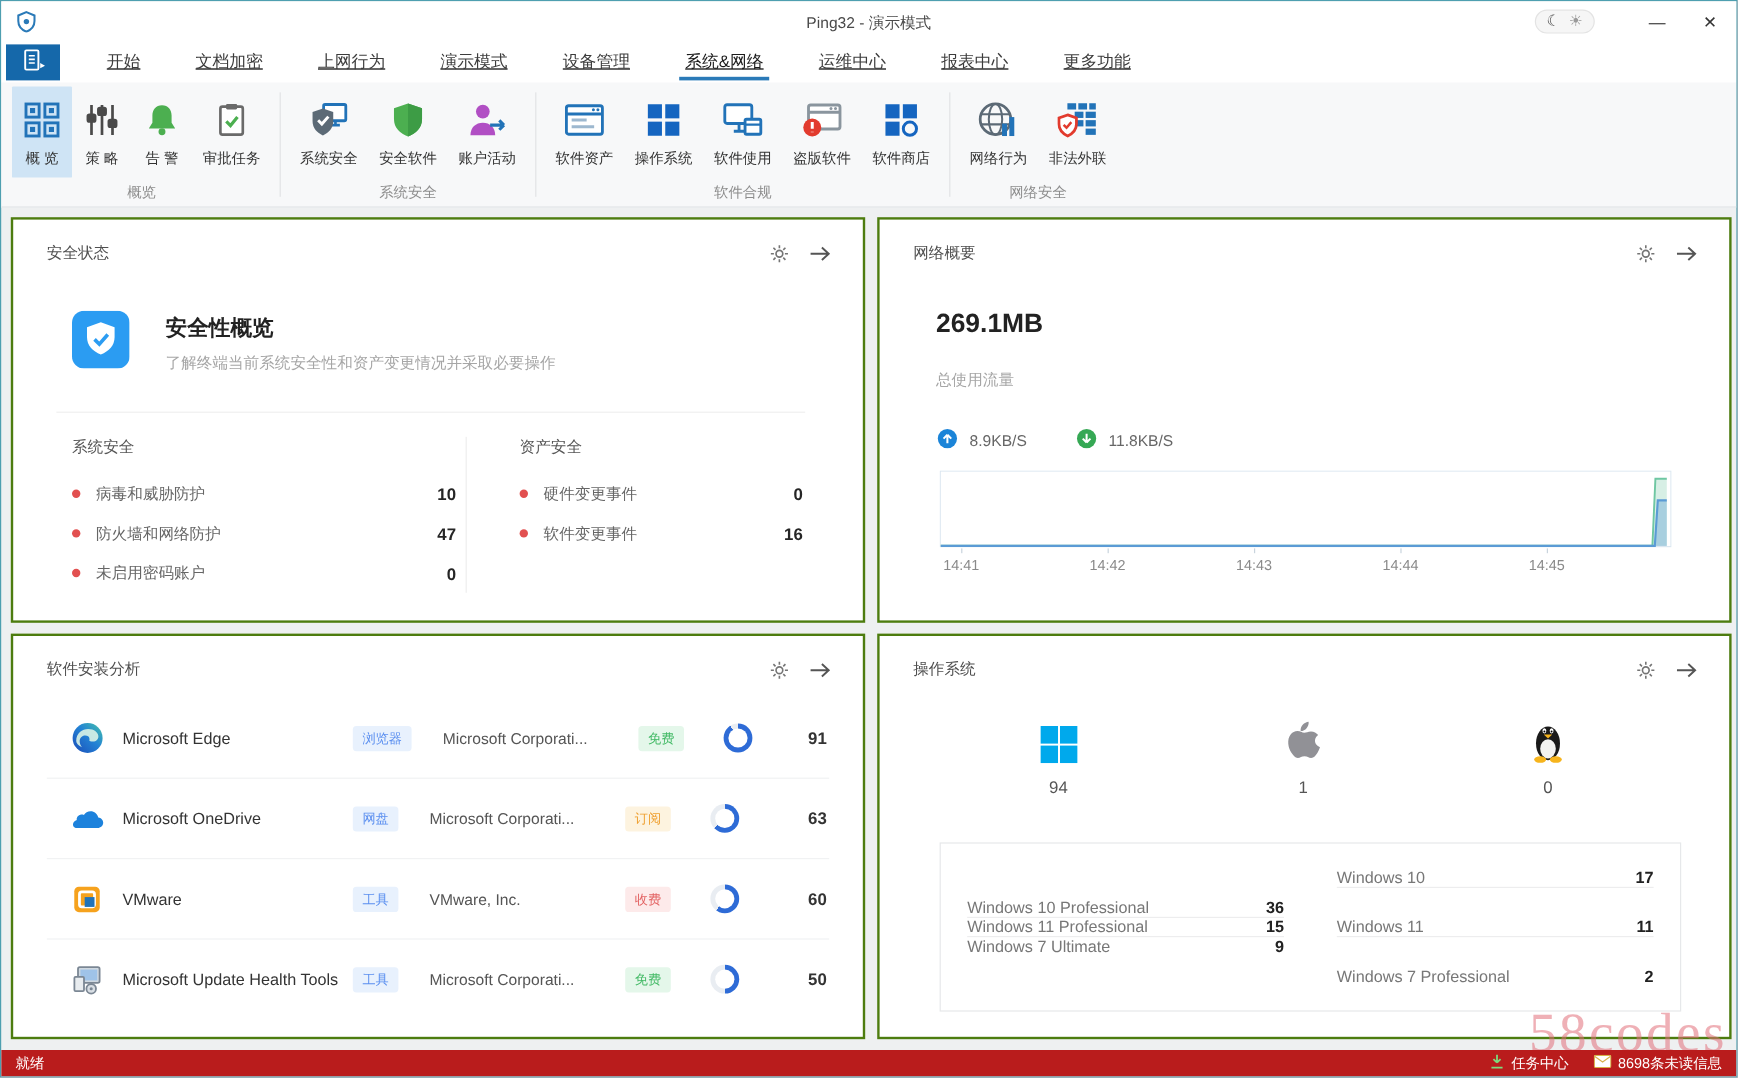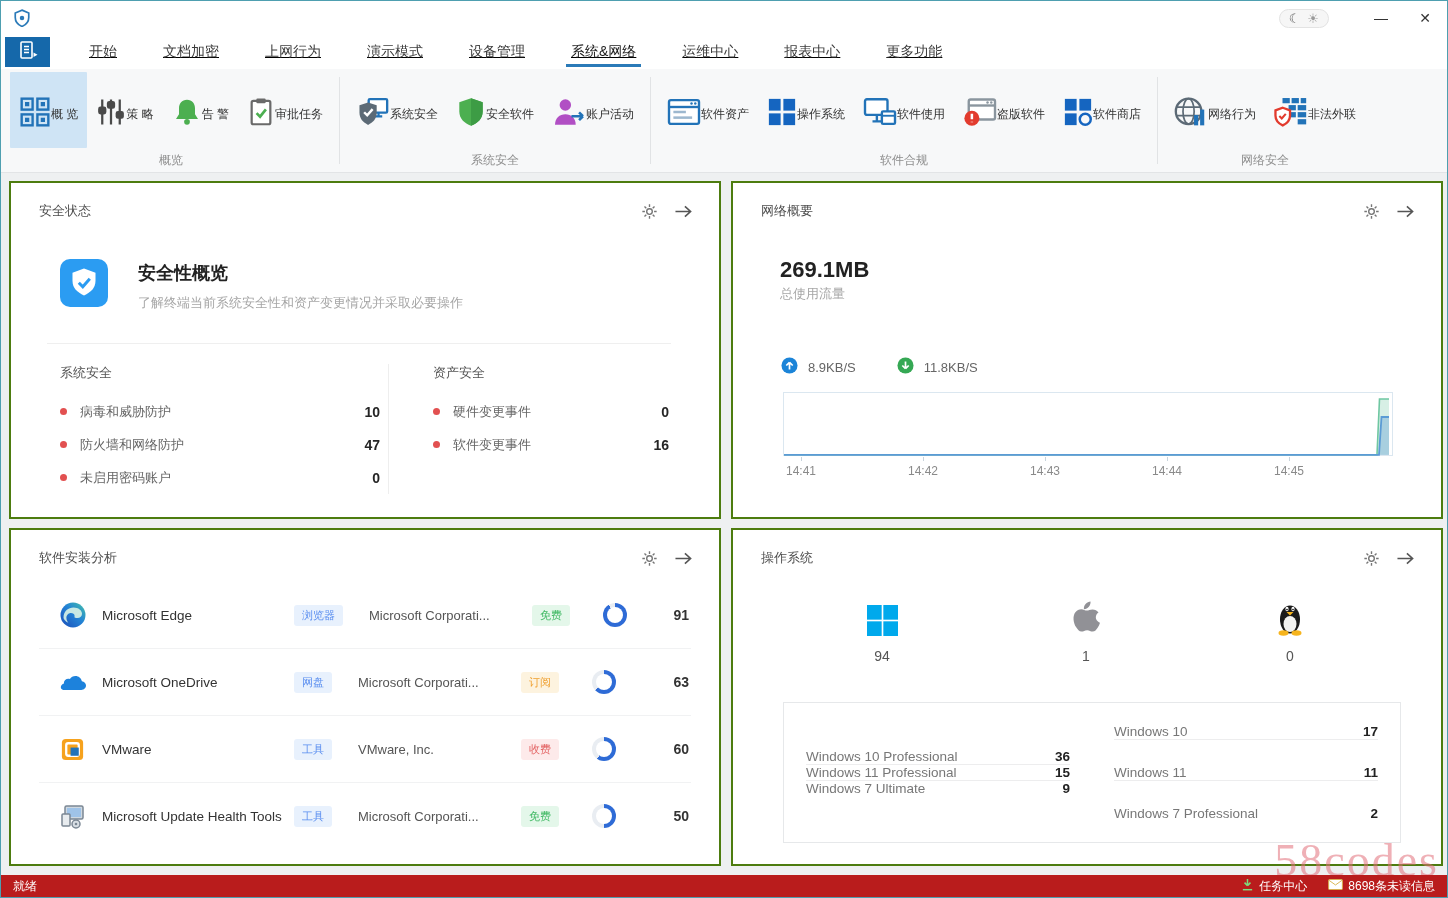--- a/index.html
+++ b/index.html
@@ -19,21 +19,21 @@
   .menubar{position:absolute;top:34px;left:0;right:0;height:34px;background:#fff;display:flex;align-items:stretch;}
   .app-btn{width:45px;height:30px;margin:2px 0 0 4px;background:#1568aa;display:flex;align-items:center;justify-content:center;cursor:pointer;}
   .mtabs{display:flex;align-items:stretch;margin-left:16px;text-decoration:underline;}
   .mtab{padding:0 23px;display:flex;align-items:center;font-size:14px;color:#3c3c3c;cursor:pointer;position:relative;}
   .mtab.active{color:#1a1a1a;}
   .mtab.active::after{content:'';position:absolute;left:18px;right:18px;bottom:2px;height:3px;background:#2a7ab8;}
   
   .ribbon{position:absolute;top:68px;left:0;right:0;height:104px;background:#f7f8f9;border-bottom:1px solid #e2e4e6;display:flex;padding-left:2px;box-sizing:border-box;}
   .rgroup{display:flex;flex-direction:column;padding:3px 7px 0;}
   .ritems{display:flex;align-items:flex-start;flex:1;}
-  .rbtn{display:flex;align-items:center;padding:9px 9px 5px;min-width:50px;height:76px;box-sizing:border-box;cursor:pointer;border-radius:1px;}
+  .rbtn{display:flex;flex-direction:column;align-items:center;padding:9px 9px 5px;min-width:50px;height:76px;box-sizing:border-box;cursor:pointer;border-radius:1px;}
   .rbtn.selected{background:#cfe4f5;}
   .ric{height:38px;display:flex;align-items:center;justify-content:center;}
   .rlb{font-size:12px;color:#333;margin-top:5px;white-space:nowrap;}
   .rglabel{text-align:center;font-size:12px;color:#8d8d8d;padding:4px 0 7px;}
   .rsep{width:1px;background:#e1e3e5;margin:8px 0;}
   
   .panel{position:absolute;background:#fff;border:2px solid #4d7c0f;box-sizing:border-box;}
   #panel-security{left:8px;top:180px;width:712px;height:338px;}
   #panel-network{left:730px;top:180px;width:712px;height:338px;}
   #panel-software{left:8px;top:527px;width:712px;height:338px;}
@@ -50,21 +50,21 @@
   .sec-divider{position:absolute;left:36px;right:48px;top:160px;height:1px;background:#efefef;}
   .sec-cols{position:absolute;left:49px;right:46px;top:181px;display:flex;}
   .sec-col{width:328px;padding-right:8px;box-sizing:border-box;}
   .sec-col+.sec-col{border-left:1px solid #eee;padding-left:44px;flex:1;padding-right:4px;width:auto;}
   .sec-h{font-size:13px;color:#555;margin-bottom:13px;}
   .sec-item{display:flex;align-items:center;height:33px;font-size:13px;color:#666;}
   .dot{width:7px;height:7px;border-radius:50%;background:#e25050;margin-right:13px;flex:none;}
   .sec-item .v{margin-left:auto;font-weight:bold;color:#252525;font-size:14px;}
   
   .net-total{position:absolute;left:47px;top:74px;font-size:22px;font-weight:bold;color:#222;}
-  .net-total-label{position:absolute;left:47px;top:102px;font-size:13px;color:#a6a6a6;}
+  .net-total-label{position:absolute;left:47px;top:125px;font-size:13px;color:#a6a6a6;}
   .net-speeds{position:absolute;left:48px;top:174px;display:flex;align-items:center;font-size:13px;color:#666;}
   .net-speeds .grp{display:flex;align-items:center;gap:10px;}
   .net-speeds .grp+.grp{margin-left:41px;}
   .net-chart{position:absolute;left:50px;top:209px;width:610px;height:66px;}
   .net-ticks{position:absolute;left:50px;top:281px;width:610px;height:16px;}
   .tick{position:absolute;top:0;transform:translateX(-50%);font-size:12px;color:#8a8a8a;}
   .tick::before{content:'';position:absolute;left:50%;top:-7px;width:1px;height:4px;background:#c9d4dd;}
   
   .sw-rows{position:absolute;left:28px;right:28px;top:52px;}
   .sw-row{display:flex;align-items:center;height:66px;border-bottom:1px solid #f1f2f3;}
@@ -103,20 +103,21 @@
 </head>
 <body>
 
 <div class="app">
 
   <div class="titlebar">
     <span class="tlogo"><svg width="18" height="18" viewBox="0 0 16 16">
           <path d="M8 1l6 2.5v4C14 12 11.5 14 8 15.5 4.5 14 2 12 2 7.5v-4z" fill="none" stroke="#2a7ab8" stroke-width="1.5"></path>
           <circle cx="8" cy="8" r="2" fill="#2a7ab8"></circle>
         </svg></span>
+    <div class="wtitle">Ping32 - 演示模式</div>
     <div class="tctrl">
       <div class="theme-pill">
         <span class="moon">☾</span>
         <span class="sun">☀</span>
       </div>
       <span class="winbtn">—</span>
       <span class="winbtn">✕</span>
     </div>
   </div>
 

